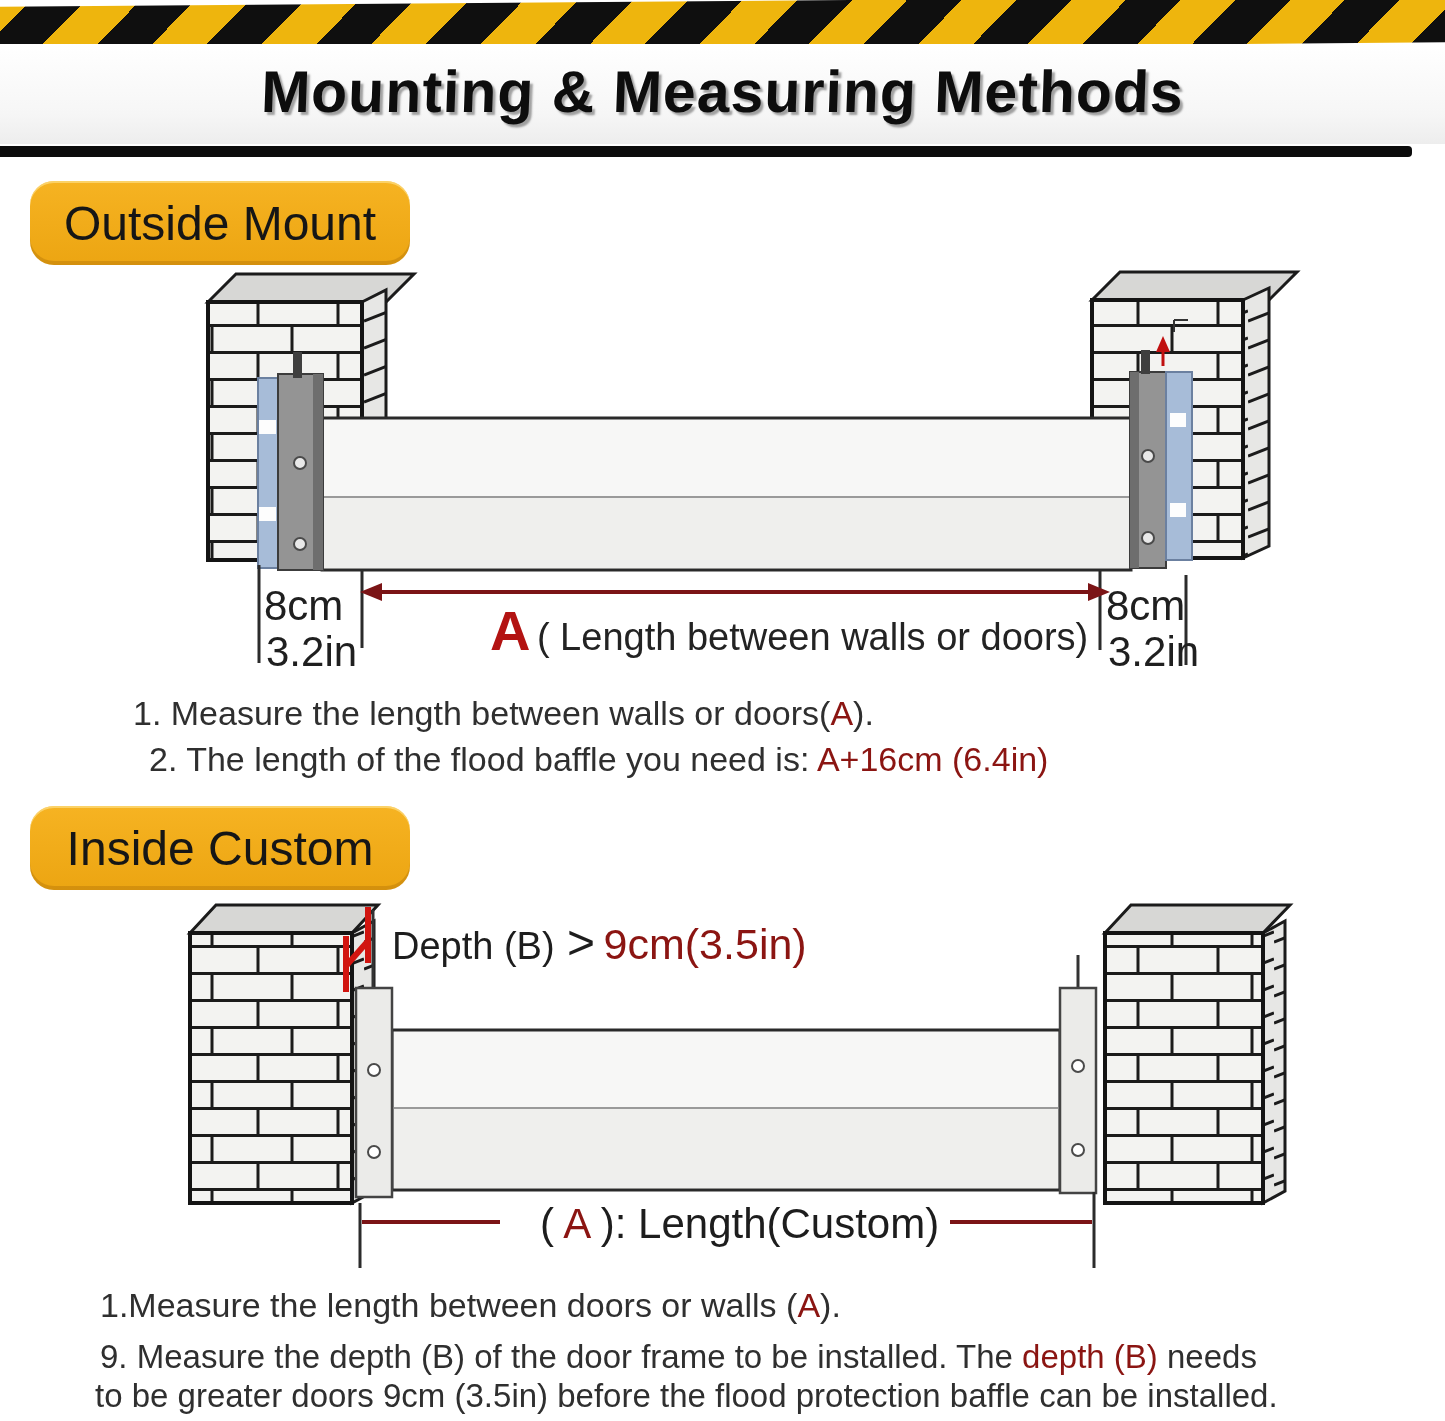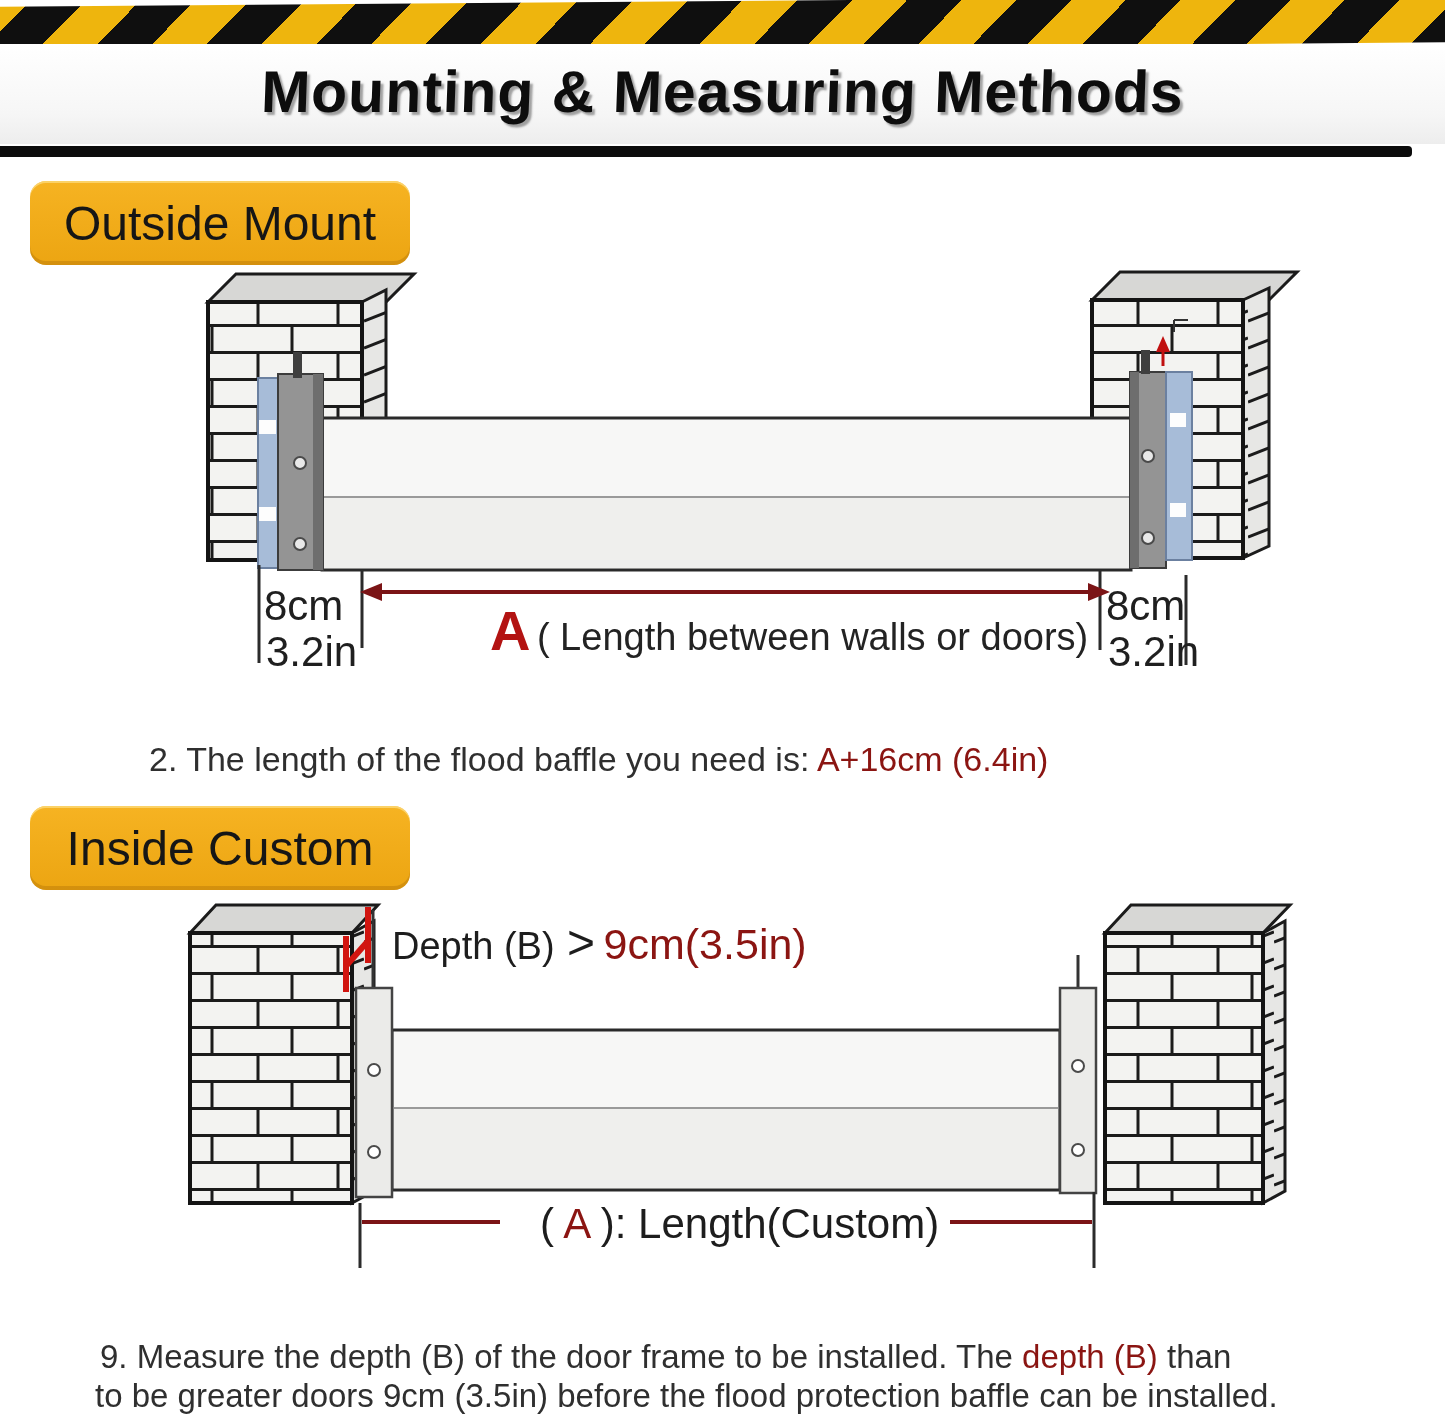--- a/index.html
+++ b/index.html
@@ -14,21 +14,21 @@
         background:repeating-linear-gradient(135deg,#eeb50d 0 39px,#0f0f0f 39px 78px);
         transform:rotate(-0.45deg);}
   .title{position:absolute;top:58px;left:0;width:1445px;margin:0;text-align:center;
          font-size:59px;font-weight:bold;color:#0d0d0d;letter-spacing:1px;
          transform:skewX(-2deg);
          text-shadow:3px 3px 2px rgba(90,90,90,.55), -1px -1px 0 #ffffff;}
   .underline{position:absolute;top:146px;left:0;width:1412px;height:11px;background:#0b0b0b;
              border-radius:0 4px 4px 0;}
 
   
-  .tag{position:absolute;left:30px;width:380px;height:84px;border-radius:16px;
+  .tag{position:absolute;left:30px;width:380px;height:84px;border-radius:24px;
        background:linear-gradient(180deg,#f6b322,#eca512);
        box-shadow:inset 0 -4px 0 rgba(140,85,0,.25), inset 0 2px 0 rgba(255,230,150,.6);
        color:#161616;font-size:48px;display:flex;align-items:center;justify-content:center;}
   .tag1{top:181px;}
   .tag2{top:806px;}
 
   
   svg.diag{position:absolute;left:0;display:block;}
   .d1{top:260px;}
   .d2{top:900px;}
@@ -126,20 +126,21 @@
       <text x="1106" y="620" font-size="42" fill="#1f1f1f">8cm</text>
       <text x="1108" y="666" font-size="42" fill="#1f1f1f">3.2in</text>
 
       <text x="490" y="650">
         <tspan font-size="56" font-weight="bold" fill="#b31312">A</tspan>
         <tspan font-size="38" fill="#232323" dx="2">( Length between walls or doors)</tspan>
       </text>
     </g>
   </svg>
 
+  <p class="step s1-1"><span>1. Measure the length between walls or doors(</span><span class="red">A</span><span>).</span></p>
   <p class="step s1-2"><span>2. The length of the flood baffle you need is: </span><span class="red">A+16cm (6.4in)</span></p>
 
   <div class="tag tag2">Inside Custom</div>
 
   <svg class="diag d2" width="1445" height="385" viewBox="0 900 1445 385">
 
     <g>
       <polygon points="190,933 216,905 378,905 352,933" fill="#d7d7d5" stroke="#1b1b1b" stroke-width="3"></polygon>
       <polygon points="352,933 374,921 374,1191 352,1203" fill="url(#sideRows)" stroke="#1b1b1b" stroke-width="3"></polygon>
       <rect x="190" y="933" width="162" height="270" fill="url(#bricks)" stroke="#141414" stroke-width="4"></rect>
@@ -189,16 +190,17 @@
       <line x1="362" y1="1222" x2="500" y2="1222" stroke="#7b1416" stroke-width="4"></line>
       <line x1="950" y1="1222" x2="1092" y2="1222" stroke="#7b1416" stroke-width="4"></line>
       <text x="540" y="1238" font-size="42" fill="#1d1d1d">
         <tspan>(</tspan>
         <tspan fill="#8b1512">A</tspan>
         <tspan>): Length(Custom)</tspan>
       </text>
     </g>
   </svg>
 
-  <p class="step s2-2"><span>9. Measure the depth (B) of the door frame to be installed. The </span><span class="red">depth (B)</span><span> than</span></p>
+  <p class="step s2-1"><span>1.Measure the length between doors or walls (</span><span class="red">A</span><span>).</span></p>
+  <p class="step s2-2"><span>9. Measure the depth (B) of the door frame to be installed. The </span><span class="red">depth (B)</span><span> needs</span></p>
   <p class="step s2-3"><span>to be greater doors 9cm (3.5in) before the flood protection baffle can be installed.</span></p>
 
 </div>
 
 </body></html>

